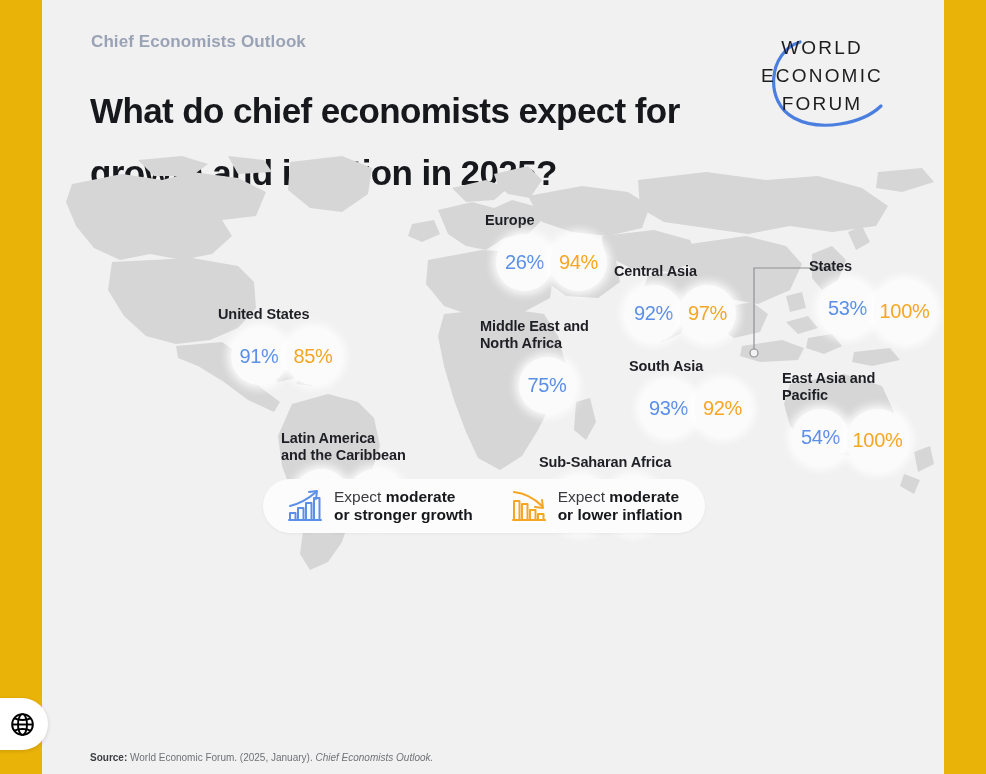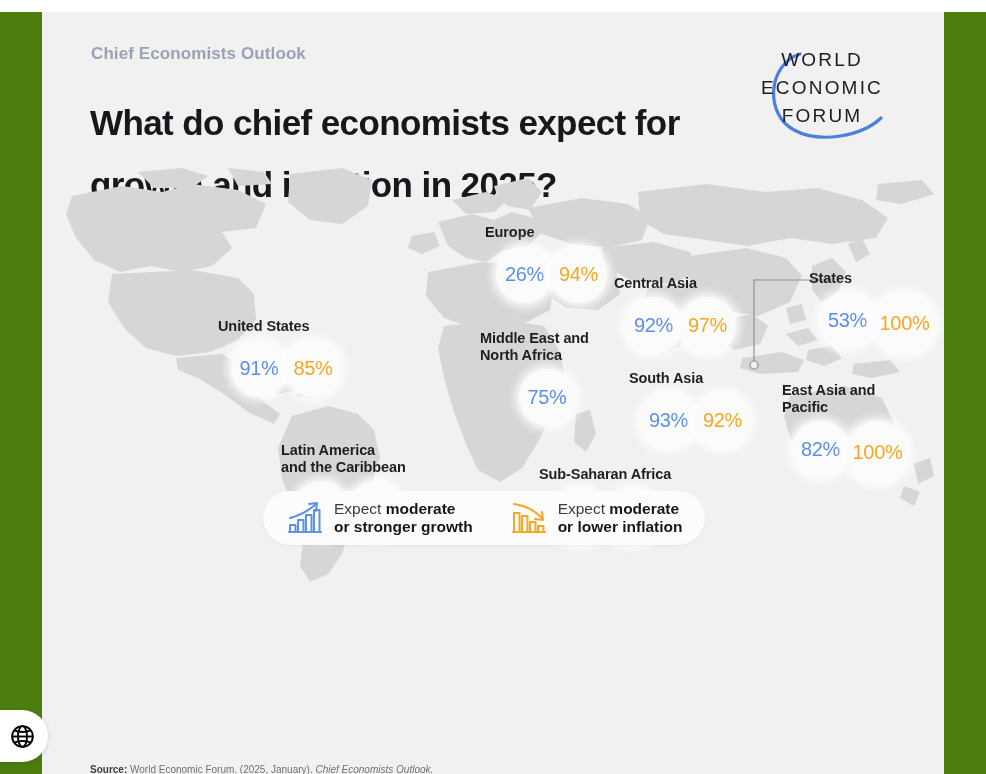--- a/index.html
+++ b/index.html
@@ -13,22 +13,21 @@
     height: 774px;
     overflow: hidden;
     font-family: "Liberation Sans", "DejaVu Sans", sans-serif;
     position: relative;
   }
 
   
   #page {
     position: absolute;
     inset: 0;
-    background: #4d7c0f;
-    margin-top: 12px;
+    background: #eab308;
   }
 
   
   #panel {
     position: absolute;
     left: 42px;
     top: 0;
     width: 902px;
     height: 774px;
     background: #f1f1f1;
@@ -331,21 +330,21 @@
       <div class="cluster-label">South Asia</div>
       <div class="bubbles">
         <div class="bubble growth">93%</div>
         <div class="bubble inflation">92%</div>
       </div>
     </div>
 
     <div class="cluster" style="left:740px; top:370px; width:137px;">
       <div class="cluster-label">East Asia and Pacific</div>
       <div class="bubbles">
-        <div class="bubble growth">82%</div>
+        <div class="bubble growth">54%</div>
         <div class="bubble inflation wide">100%</div>
       </div>
     </div>
 
     <div class="cluster" style="left:239px; top:430px; width:134px;">
       <div class="cluster-label">Latin America
 and the Caribbean</div>
       <div class="bubbles">
         <div class="bubble growth">71%</div>
         <div class="bubble inflation">78%</div>

